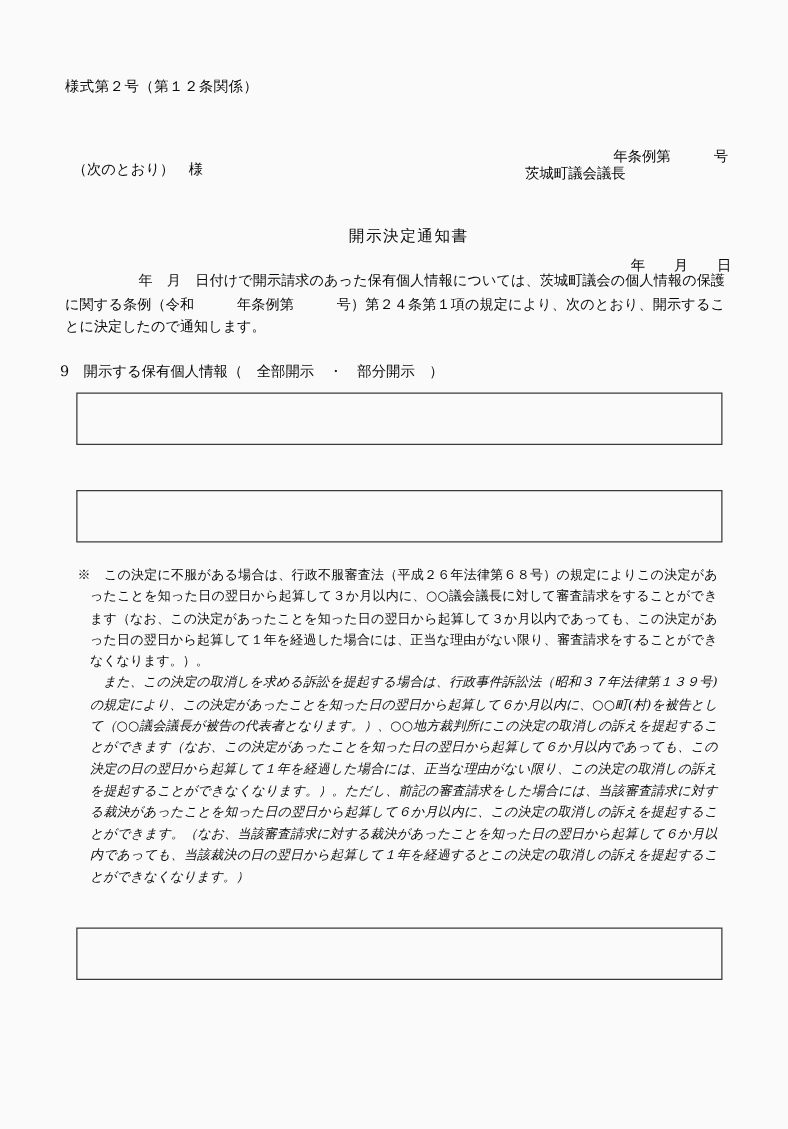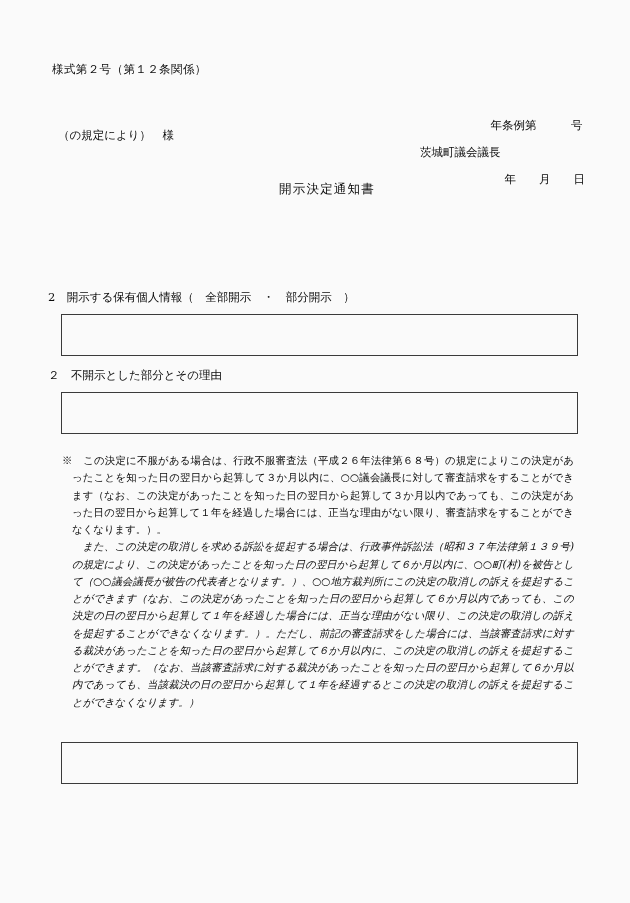--- a/index.html
+++ b/index.html
@@ -36,33 +36,33 @@
   .doc-number-block {
     position: absolute;
     right: 37px;
     top: 80px;
     text-align: left;
     font-size: 11.5px;
     line-height: 18px;
     white-space: pre;
   }
   .doc-number-block .ln { display: block; }
-  .doc-number-block .ln.date { padding-left: 14px; }
+  .doc-number-block .ln.date { padding-left: 14px; margin-top: 33px; }
 
   .addressee {
     position: absolute;
     left: 58px;
     top: 128px;
     font-size: 11.5px;
     white-space: pre;
   }
   .issuer {
     position: absolute;
     left: 420px;
-    top: 145px;
+    top: 131px;
     font-size: 11.5px;
     white-space: pre;
   }
 
   .doc-title {
     position: absolute;
     left: 0;
     right: 0;
     top: 181px;
     text-align: center;
@@ -136,31 +136,31 @@
 
 <div class="page">
 
   <div class="form-no">様式第２号（第１２条関係）</div>
 
   <div class="doc-number-block">
     <span class="ln">年条例第　　　号</span>
     <span class="ln date">年　　月　　日</span>
   </div>
 
-  <div class="addressee">（の規定により）　様</div>
+  <div class="addressee">（次のとおり）　様</div>
 
   <div class="issuer">茨城町議会議長</div>
 
   <div class="doc-title">開示決定通知書</div>
 
+  <div class="lead">年　月　日付けで開示請求のあった保有個人情報については、茨城町議会の個人情報の保護に関する条例（令和　　　年条例第　　　号）第２４条第１項の規定により、次のとおり、開示することに決定したので通知します。</div>
 
-  <div class="section-heading" id="sec1-heading">2　開示する保有個人情報（　全部開示　・　部分開示　）</div>
+  <div class="section-heading" id="sec1-heading">9　開示する保有個人情報（　全部開示　・　部分開示　）</div>
   <div class="answer-box" id="sec1-box"></div>
 
-  <div class="section-heading" id="sec2-heading">２　不開示とした部分とその理由</div>
   <div class="answer-box" id="sec2-box"></div>
 
   <div class="note">
     <div class="note-para first">※　この決定に不服がある場合は、行政不服審査法（平成２６年法律第６８号）の規定によりこの決定があったことを知った日の翌日から起算して３か月以内に、○○議会議長に対して審査請求をすることができます（なお、この決定があったことを知った日の翌日から起算して３か月以内であっても、この決定があった日の翌日から起算して１年を経過した場合には、正当な理由がない限り、審査請求をすることができなくなります。）。</div>
     <div class="note-para cont">また、この決定の取消しを求める訴訟を提起する場合は、行政事件訴訟法（昭和３７年法律第１３９号)の規定により、この決定があったことを知った日の翌日から起算して６か月以内に、○○町(村)を被告として（○○議会議長が被告の代表者となります。）、○○地方裁判所にこの決定の取消しの訴えを提起することができます（なお、この決定があったことを知った日の翌日から起算して６か月以内であっても、この決定の日の翌日から起算して１年を経過した場合には、正当な理由がない限り、この決定の取消しの訴えを提起することができなくなります。）。ただし、前記の審査請求をした場合には、当該審査請求に対する裁決があったことを知った日の翌日から起算して６か月以内に、この決定の取消しの訴えを提起することができます。（なお、当該審査請求に対する裁決があったことを知った日の翌日から起算して６か月以内であっても、当該裁決の日の翌日から起算して１年を経過するとこの決定の取消しの訴えを提起することができなくなります。）</div>
   </div>
 
   <div class="answer-box" id="sec3-box"></div>
 
 </div>

